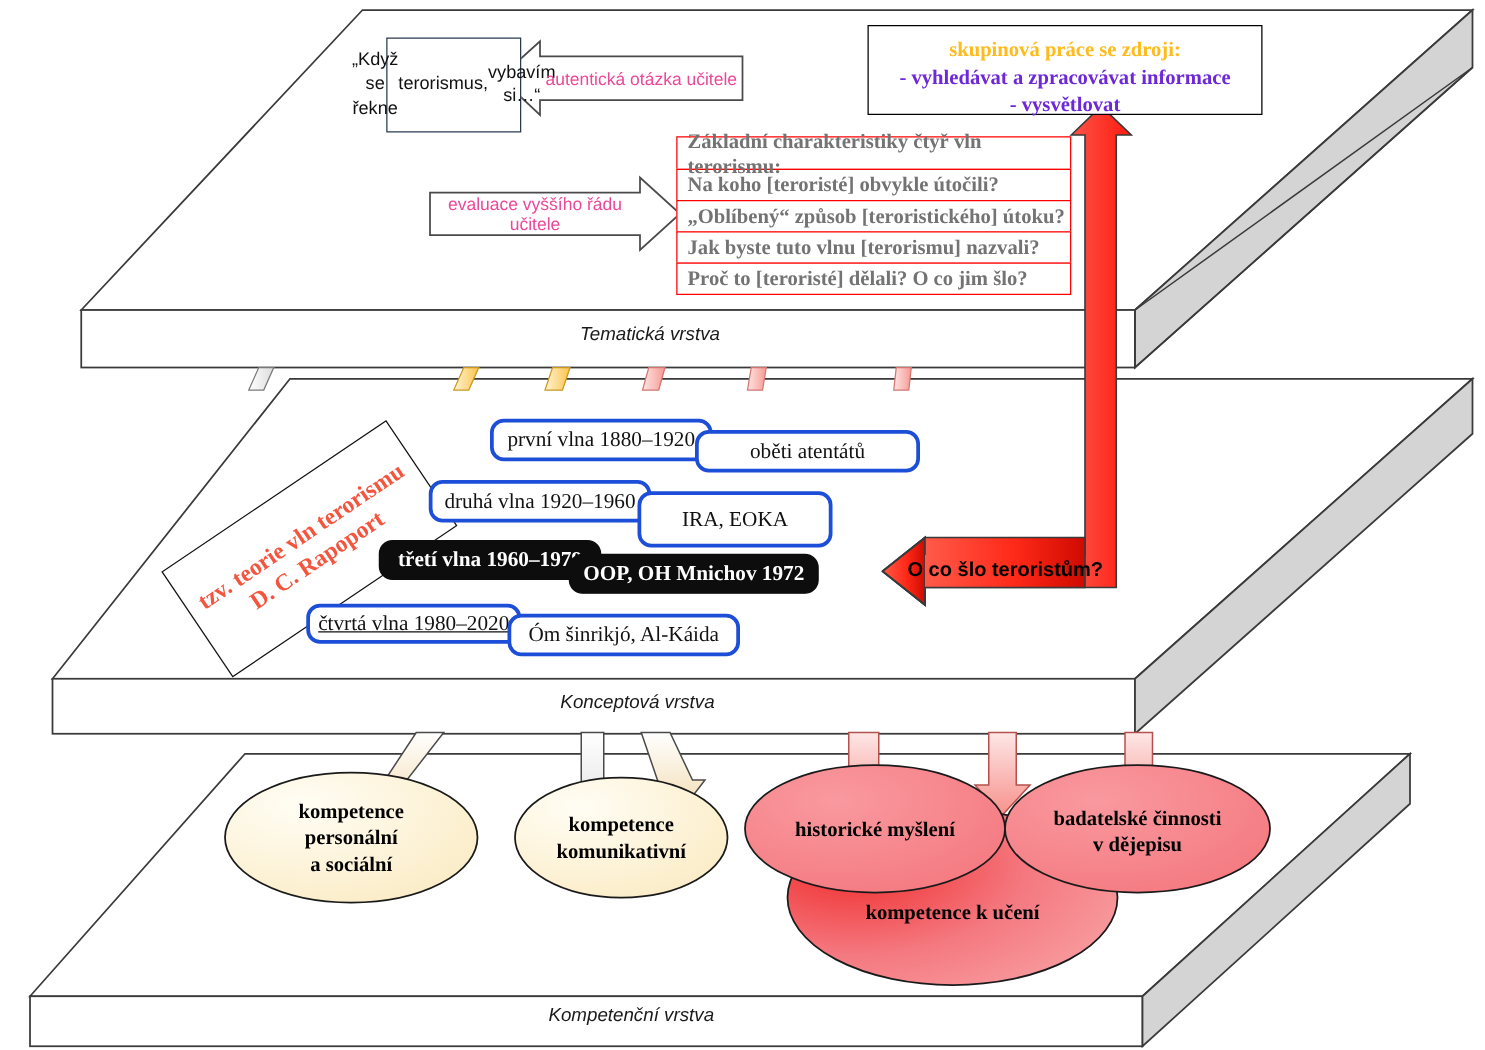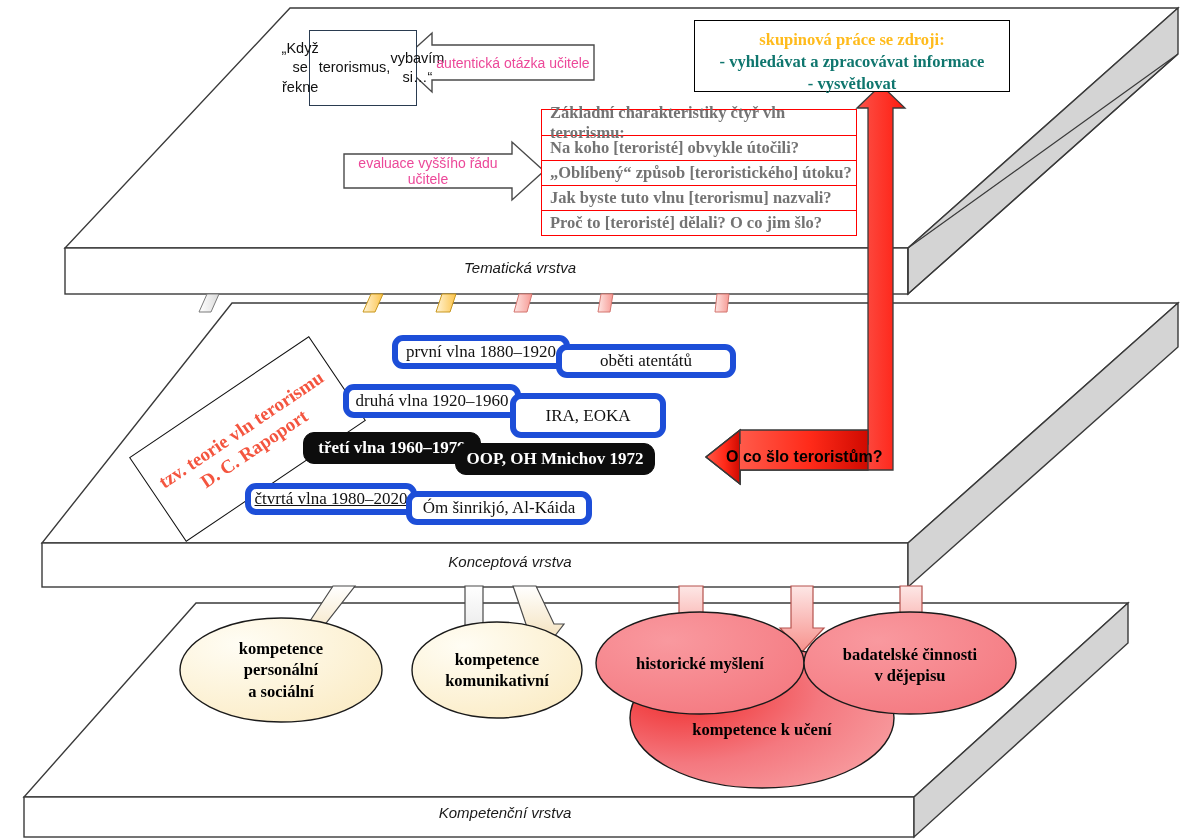--- a/index.html
+++ b/index.html
@@ -28,30 +28,30 @@
     box-sizing:border-box;
   }
   .qrow.first{font-size:16.5px;}
   .topnote{
     border:1.5px solid #000;background:#fff;
     display:flex;flex-direction:column;align-items:center;justify-content:center;
     font-family:"Liberation Serif", serif;font-weight:bold;font-size:16.5px;
     line-height:1.35;text-align:center;
   }
   .topnote .l1{color:#ffbb1c;margin-top:12px;}
-  .topnote .l2,.topnote .l3{color:#0f766e;}
+  .topnote .l2,.topnote .l3{color:#6d28d9;}
 
   .layerlabel{
     font-family:"Liberation Sans", sans-serif;font-style:italic;font-size:15px;
     color:#1a1a1a;text-align:center;width:100%;
   }
 
   
   .wavebox{
-    border:6px solid #1d4ed8;border-radius:11px;background:#fff;
+    border:3px solid #1d4ed8;border-radius:11px;background:#fff;
     font-family:"Liberation Serif", serif;font-size:17px;color:#111;
     display:flex;align-items:center;justify-content:center;text-align:center;
   }
   .wavebox.dark{
     background:#0d0d0d;border:1px solid #0d0d0d;color:#fff;font-weight:bold;
   }
 
   .rotbox{
     position:absolute;border:1.4px solid #111;background:transparent;
     transform-origin:50% 50%;

